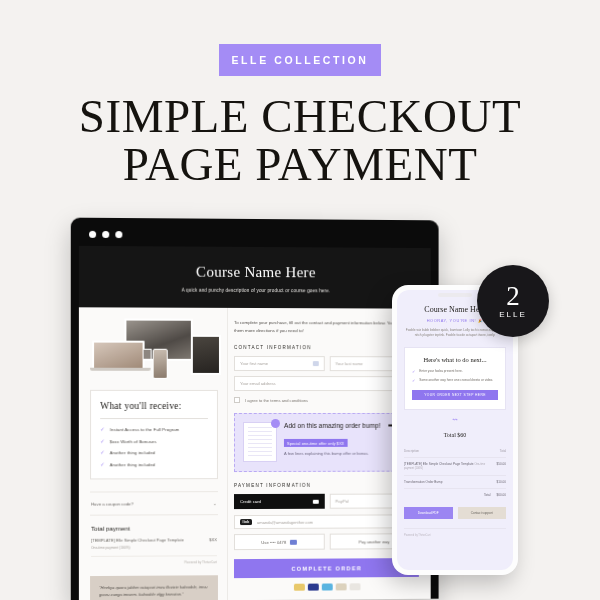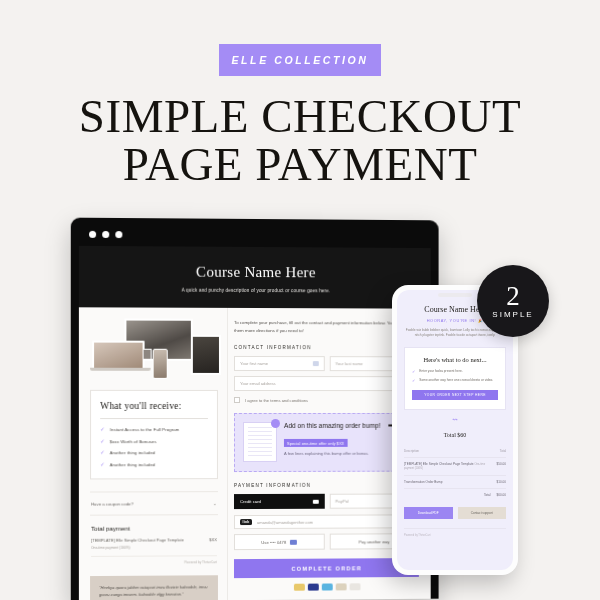--- a/index.html
+++ b/index.html
@@ -15,21 +15,20 @@
   
   .badge {
     position: absolute; left: 219px; top: 44px;
     width: 162px; height: 32px;
     background: #a48cf5;
     display: flex; align-items: center; justify-content: center;
   }
   .badge-label {
     color: #ffffff; font-size: 10.5px; font-weight: bold;
     letter-spacing: 2.6px;
-    font-style: italic;
   }
   .headline {
     position: absolute; left: 0; top: 92px; width: 600px;
     text-align: center;
     font-family: "Liberation Serif", serif;
     color: #15130f;
     font-size: 47px;
     line-height: 48px;
     letter-spacing: 0.5px;
   }
@@ -471,16 +470,16 @@
           <span>Contact support</span>
         </div>
       </div>
 
       <div class="ph-foot">Powered by ThriveCart</div>
     </div>
   </div>
 
   <div class="pages-badge">
     <span class="pages-num">2</span>
-    <span class="pages-lbl">SIMPLE</span>
+    <span class="pages-lbl">ELLE</span>
   </div>
 
 </div>
 
 </body></html>

